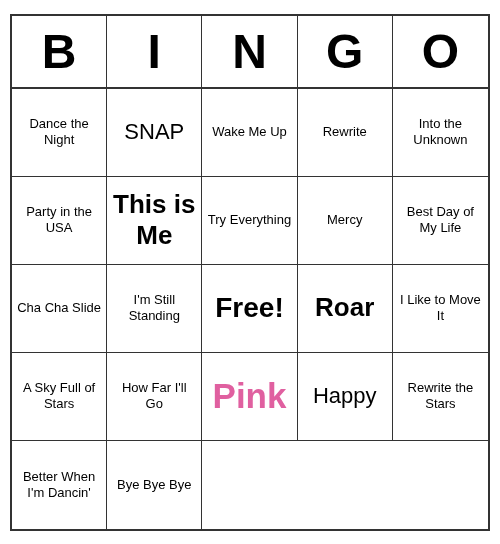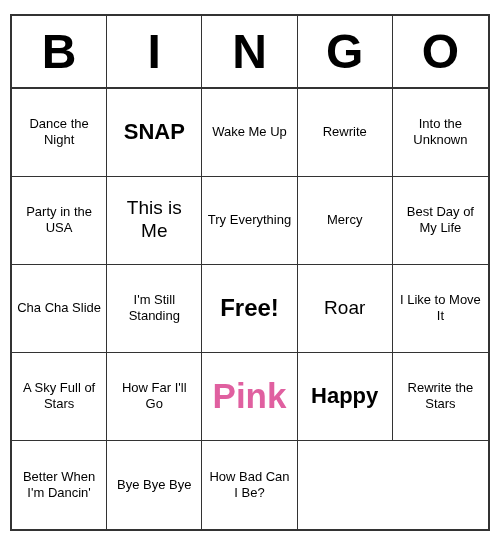--- a/index.html
+++ b/index.html
@@ -50,29 +50,29 @@
       line-height: 1.2;
     }
     .bingo-cell:nth-child(5n) {
       border-right: none;
     }
     .bingo-cell:nth-child(n+21) {
       border-bottom: none;
     }
     .bingo-cell.large-text {
       font-size: 22px;
-      font-weight: bold;
+      font-weight: normal;
     }
     .bingo-cell.xl-text {
-      font-size: 19px;
-      font-weight: normal;
+      font-size: 26px;
+      font-weight: bold;
       text-align: center;
     }
     .bingo-cell.free-cell {
-      font-size: 24px;
+      font-size: 28px;
       font-weight: bold;
     }
     .bingo-cell.pink-text {
       font-size: 35px;
       font-weight: bold;
       color: #e060a0;
     }
   </style>
 </head>
 <body>
@@ -101,15 +101,14 @@
       <div class="bingo-cell free-cell">Free!</div>
       <div class="bingo-cell xl-text">Roar</div>
       <div class="bingo-cell">I Like to Move It</div>
       <div class="bingo-cell">A Sky Full of Stars</div>
       <div class="bingo-cell">How Far I'll Go</div>
       <div class="bingo-cell pink-text">Pink</div>
       <div class="bingo-cell large-text">Happy</div>
       <div class="bingo-cell">Rewrite the Stars</div>
       <div class="bingo-cell">Better When I'm Dancin'</div>
       <div class="bingo-cell">Bye Bye Bye</div>
-      <div class="bingo-cell">How Bad Can I Be?</div>
     </div>
 </div>
 
 </body></html>

